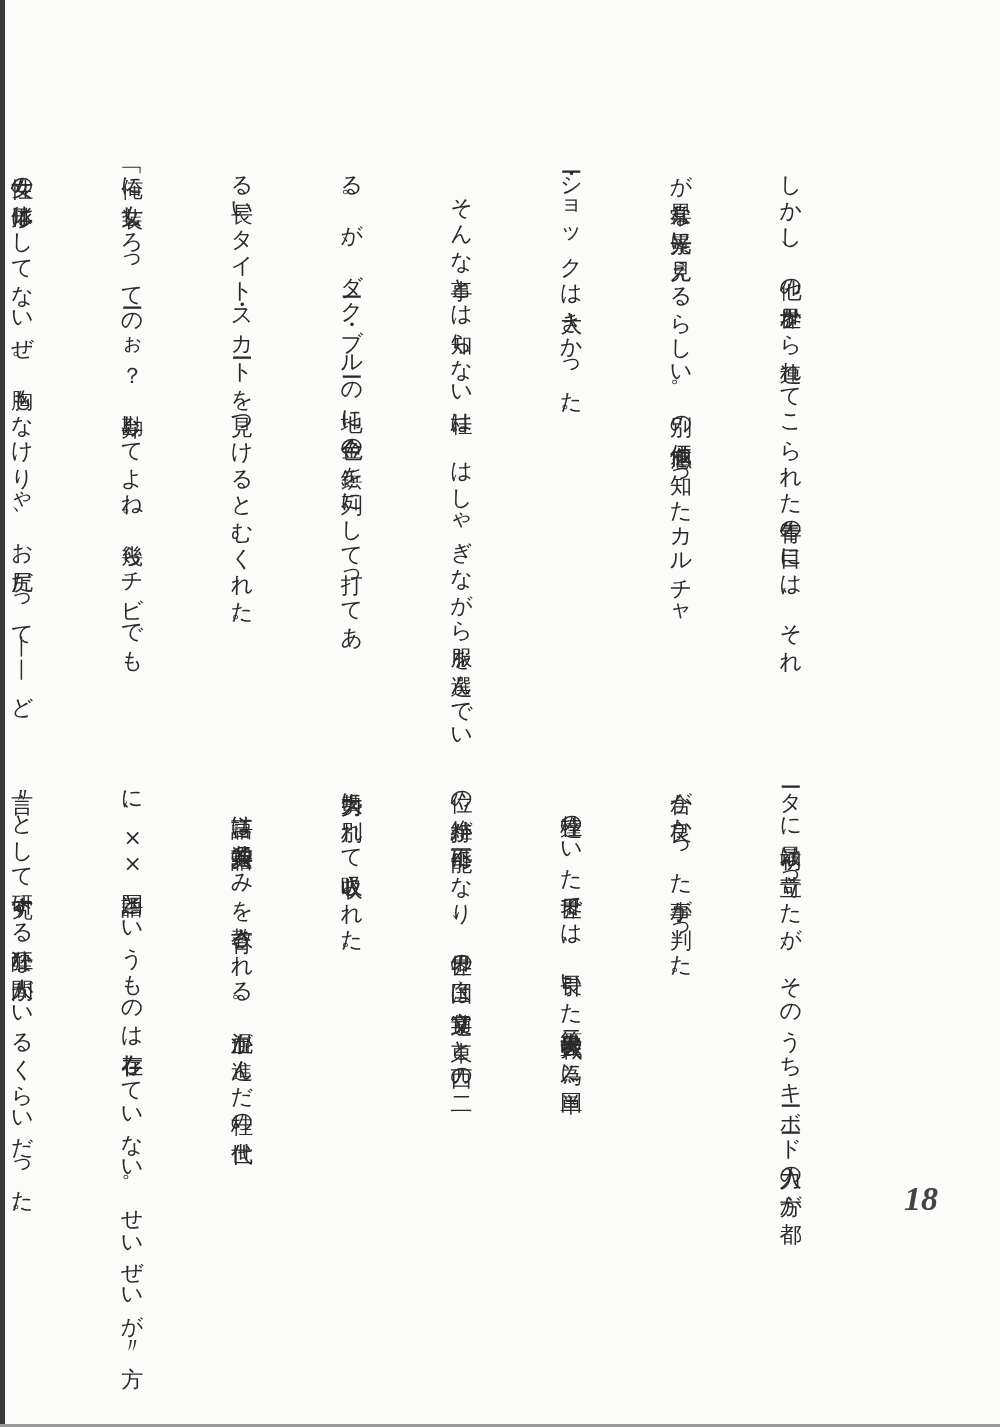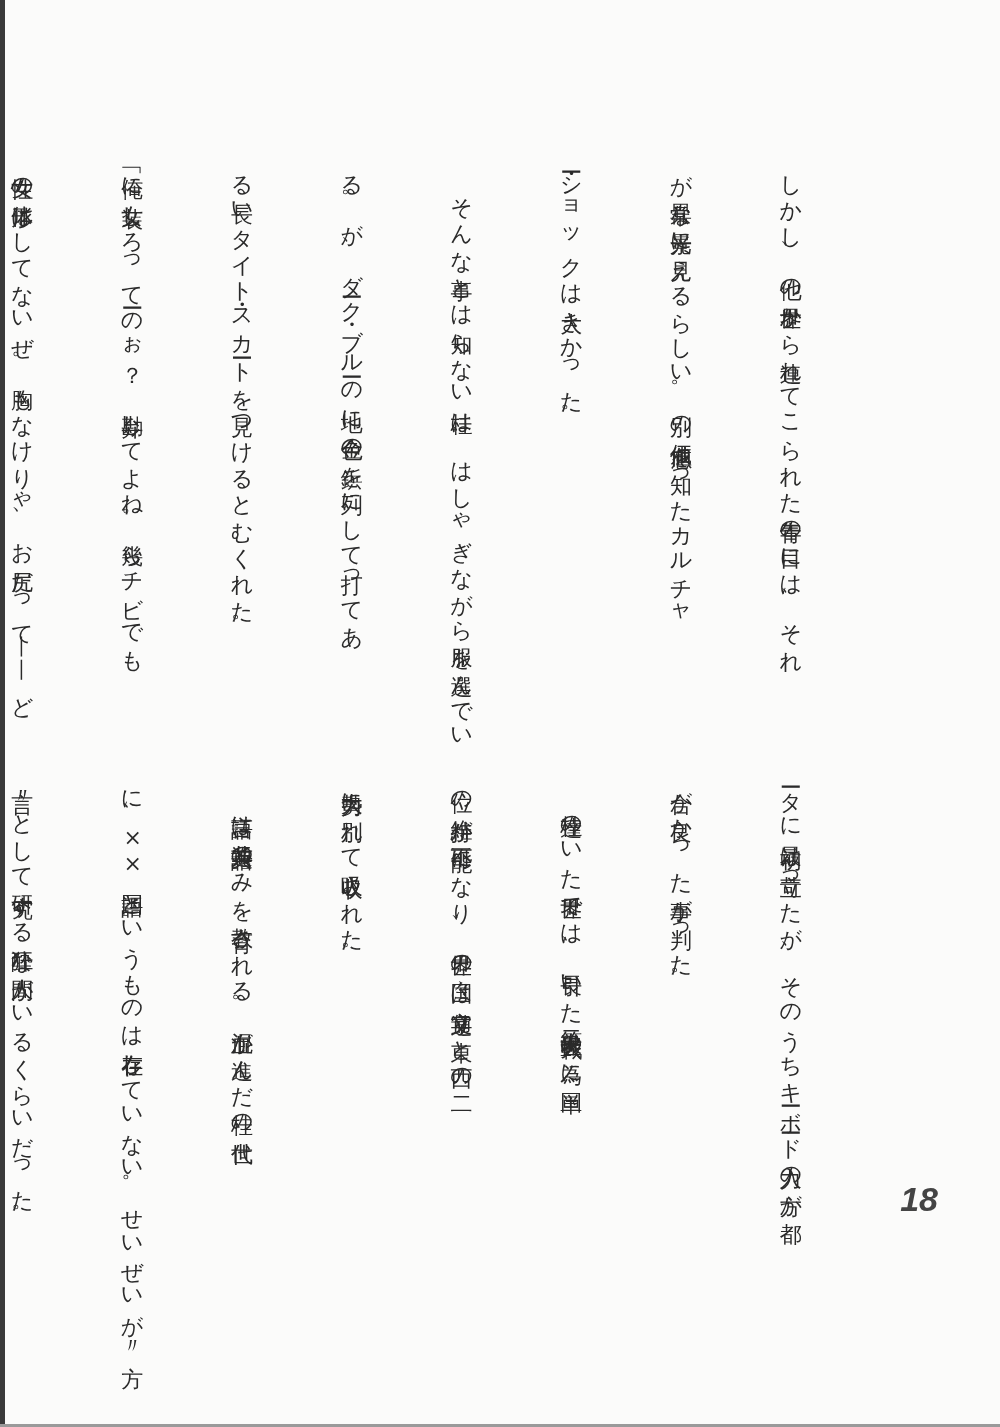--- a/index.html
+++ b/index.html
@@ -6,21 +6,21 @@
   body{width:1000px;height:1427px;background:#fbfbfa;position:relative;overflow:hidden;
        font-family:"DejaVu Serif",serif;color:#2a2a2a;}
   .left-edge{position:absolute;left:0;top:0;width:5px;height:1427px;background:#3a3a3a;}
   .bottom-edge{position:absolute;left:0;bottom:0;width:1000px;height:3px;background:#9a9a9a;}
   .block{position:absolute;writing-mode:vertical-rl;font-size:22px;line-height:36.6px;
          letter-spacing:1.2px;white-space:pre;}
   .block p{margin:0;}
   .top-block{right:118px;top:160px;height:540px;}
   .bottom-block{right:118px;top:775px;height:540px;}
   .page-number{position:absolute;right:62px;top:1180px;font-size:34px;font-style:italic;
-               font-weight:bold;color:#444;font-family:Liberation Sans, sans-serif;}
+               font-weight:bold;color:#444;font-family:Liberation Serif, serif;}
 </style>
 </head>
 <body>
 
 <div class="left-edge"></div>
 <div class="bottom-edge"></div>
 
 <div class="block top-block">
   <p>しかし、他の世界から連れてこられた青年の目には、それ</p>
   <p>が異常な光景に見えるらしい。別の価値感を知ったカルチャ</p>

